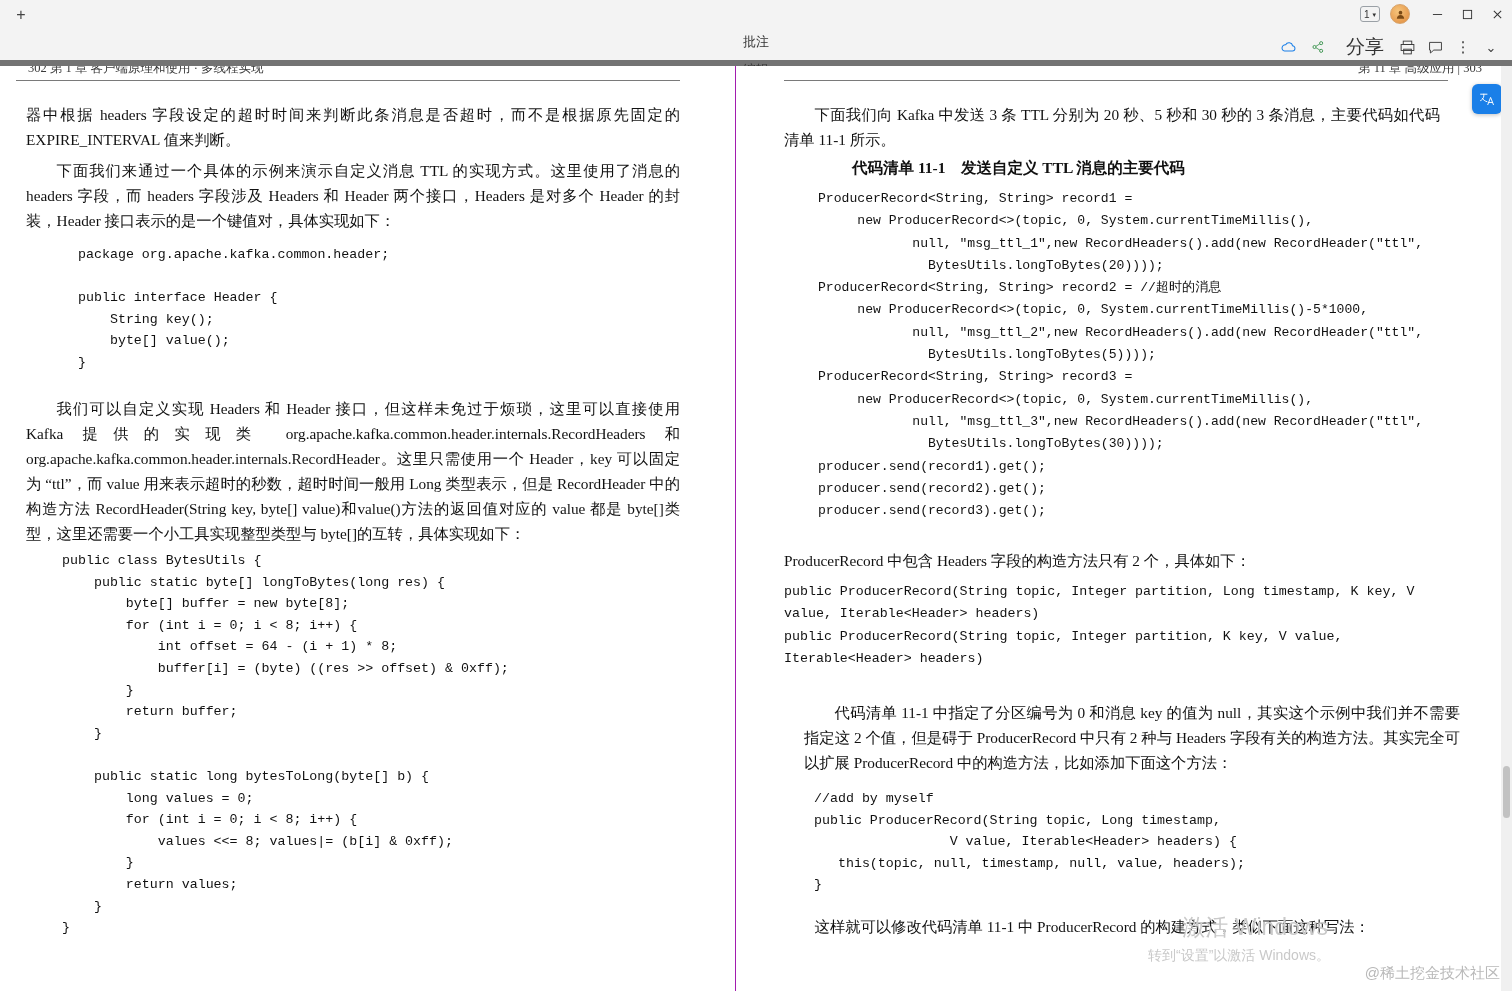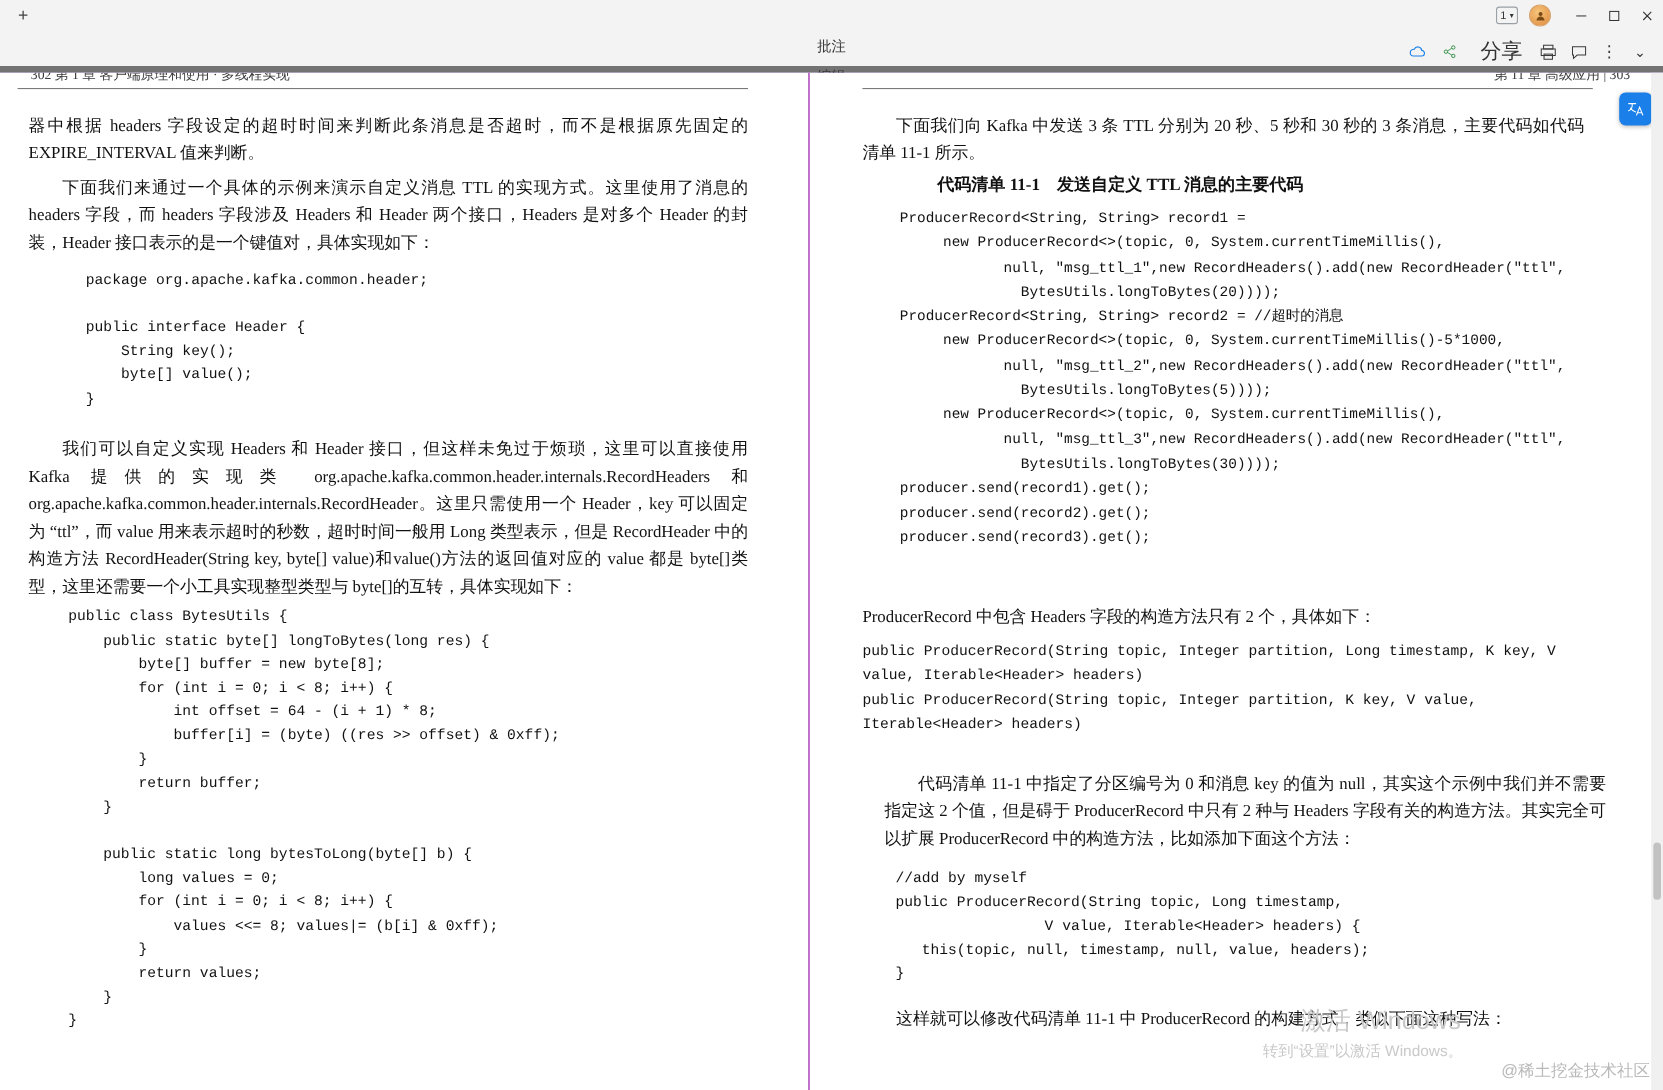--- a/index.html
+++ b/index.html
@@ -66,21 +66,21 @@
   .share-chip {
     display: flex; align-items: center; gap: 21px; font-size: 19px; color: #333;
     padding: 4px 8px; border-radius: 4px;
   }
 
   
   #docarea {
     position: relative; height: 925px; background: #f5f5f5; overflow: hidden;
   }
   #pages {
-    display: flex; height: 100%; background: #4c1d95; align-items: flex-end;
+    display: flex; height: 100%; background: #be185d; align-items: flex-end;
   }
   .page {
     background: #fff; height: 100%; position: relative; overflow: hidden;
   }
   .page.left { width: 735px; }
   .page.right { width: 777px; border-left: 1px solid #a21caf; }
 
   .hdr-rule {
     position: absolute; height: 1px; background: #7a7a7a;
   }
@@ -267,20 +267,21 @@
 
       <div style="position:absolute; left:82px; top:122px;">
         <div class="code small">ProducerRecord&lt;String, String&gt; record1 =</div>
         <div class="code small">     new ProducerRecord&lt;&gt;(topic, 0, System.currentTimeMillis(),</div>
         <div class="code small">            null, "msg_ttl_1",new RecordHeaders().add(new RecordHeader("ttl",</div>
         <div class="code small">              BytesUtils.longToBytes(20))));</div>
         <div class="code small">ProducerRecord&lt;String, String&gt; record2 = //超时的消息</div>
         <div class="code small">     new ProducerRecord&lt;&gt;(topic, 0, System.currentTimeMillis()-5*1000,</div>
         <div class="code small">            null, "msg_ttl_2",new RecordHeaders().add(new RecordHeader("ttl",</div>
         <div class="code small">              BytesUtils.longToBytes(5))));</div>
+        <div class="code small">ProducerRecord&lt;String, String&gt; record3 =</div>
         <div class="code small">     new ProducerRecord&lt;&gt;(topic, 0, System.currentTimeMillis(),</div>
         <div class="code small">            null, "msg_ttl_3",new RecordHeaders().add(new RecordHeader("ttl",</div>
         <div class="code small">              BytesUtils.longToBytes(30))));</div>
         <div class="code small">producer.send(record1).get();</div>
         <div class="code small">producer.send(record2).get();</div>
         <div class="code small">producer.send(record3).get();</div>
       </div>
 
       <div class="para" style="position:absolute; left:48px; top:482px; width:656px;">ProducerRecord 中包含 Headers 字段的构造方法只有 2 个，具体如下：</div>
 

